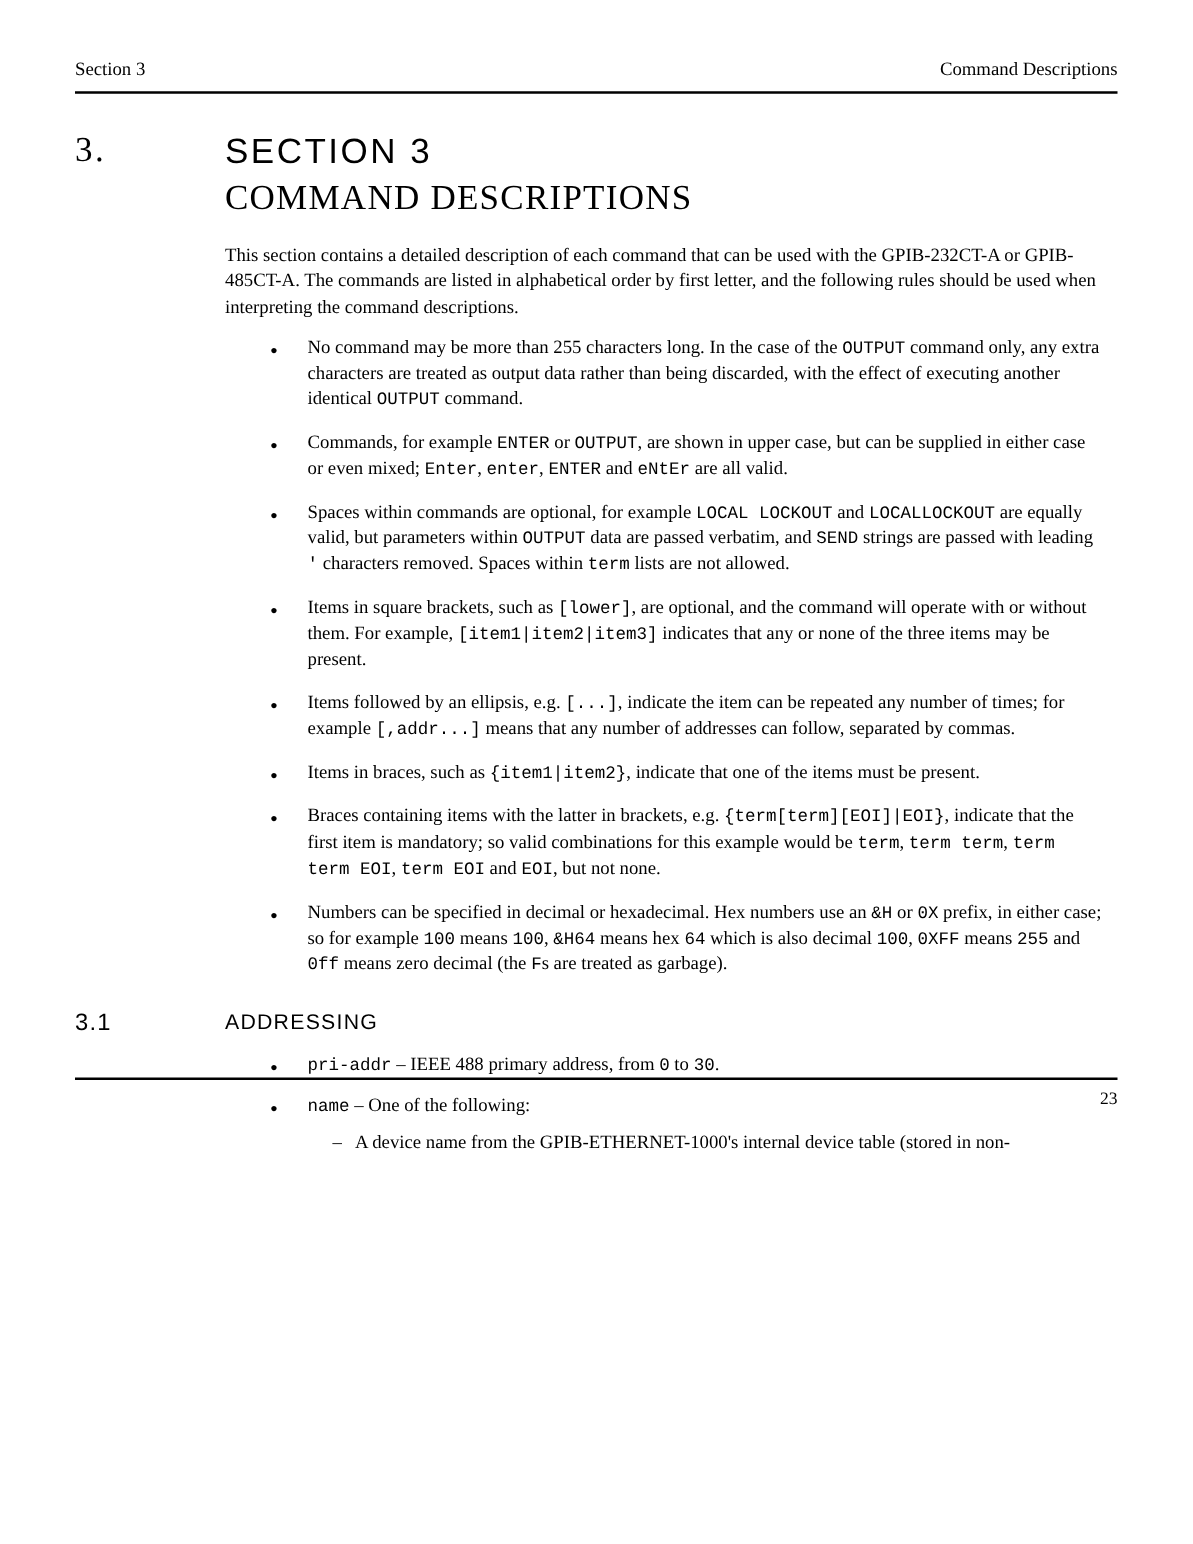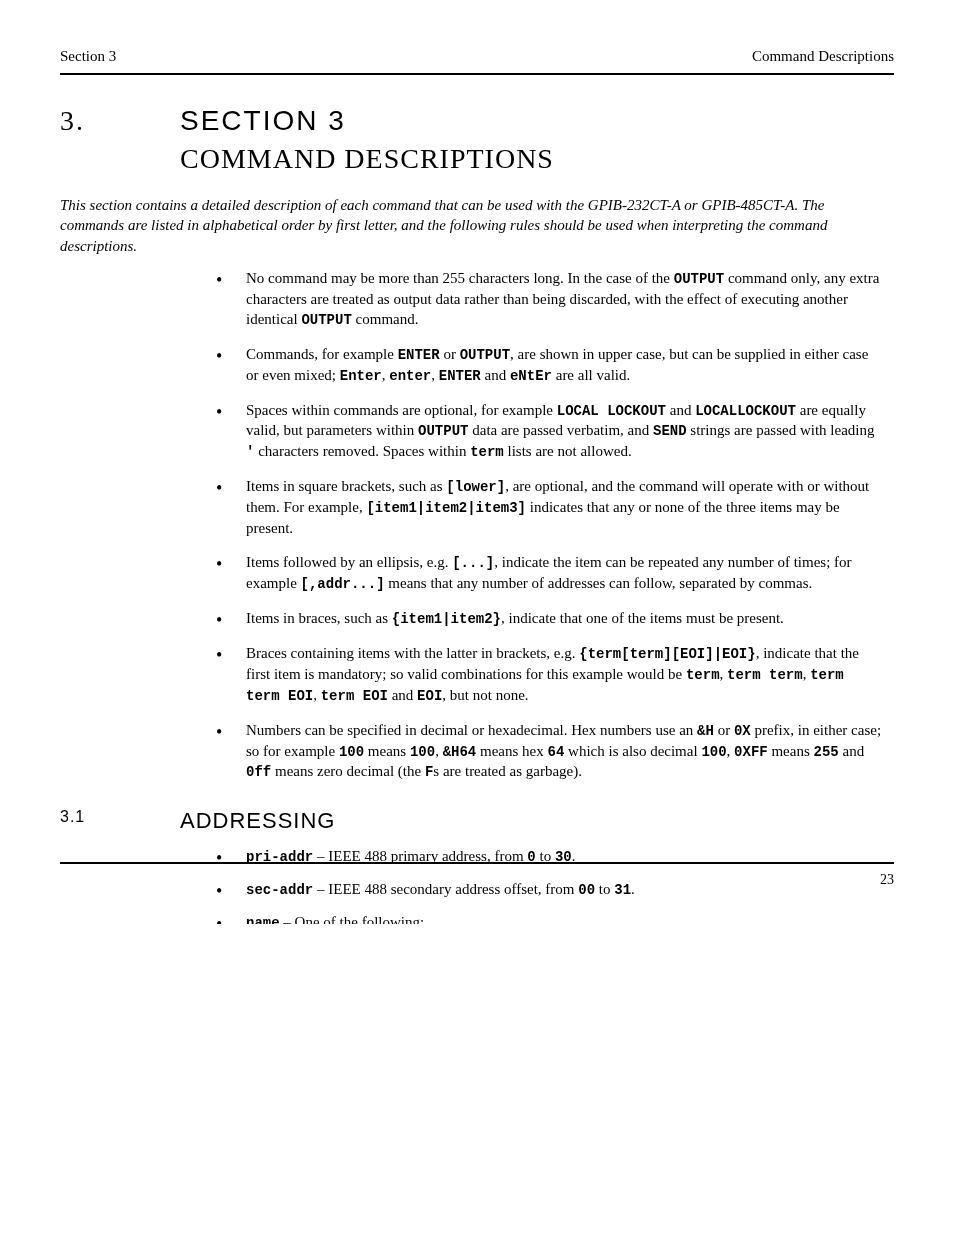--- a/index.html
+++ b/index.html
@@ -55,24 +55,24 @@
     letter-spacing: 2px;
   }
   .section-title-large {
     font-size: 28px;
     font-family: 'Times New Roman', serif;
     font-weight: normal;
     margin: 0 0 20px 120px;
     letter-spacing: 1px;
   }
   .body-para {
+    margin-left: 120px;
     margin-right: 10px;
     line-height: 1.35;
     margin-bottom: 12px;
-    font-style: italic;
   }
   ul.rules {
     margin: 0 10px 20px 120px;
     padding-left: 26px;
     list-style: none;
   }
   ul.rules > li {
     position: relative;
     line-height: 1.35;
     margin-bottom: 14px;
@@ -86,32 +86,32 @@
     font-size: 18px;
   }
   .sub-heading-row {
     display: flex;
     margin-top: 26px;
     margin-bottom: 12px;
   }
   .sub-heading-num {
     width: 120px;
     font-family: Arial, Helvetica, sans-serif;
-    font-size: 16px;
+    font-size: 19px;
     letter-spacing: 1px;
   }
   .sub-heading-title {
     font-family: Arial, Helvetica, sans-serif;
-    font-size: 22px;
+    font-size: 17px;
     letter-spacing: 1px;
   }
   .mono {
     font-family: 'Courier New', Courier, monospace;
     font-size: 14px;
-    font-weight: bold;
+    font-weight: normal;
   }
   ul.addr {
     margin: 0 10px 0 120px;
     padding-left: 26px;
     list-style: none;
   }
   ul.addr > li {
     position: relative;
     line-height: 1.35;
     margin-bottom: 12px;
@@ -195,22 +195,22 @@
     <div class="sub-heading-num">3.1</div>
     <div class="sub-heading-title">ADDRESSING</div>
   </div>
 
 
   <ul class="addr">
     <li>
       <span class="mono">pri-addr</span><span> – IEEE 488 primary address, from </span><span class="mono">0</span><span> to </span><span class="mono">30</span><span>.</span>
     </li>
     <li>
-      <span class="mono">sec-addr</span><span> – IEEE 488 secondary address offset, from </span><span class="mono">00</span><span> to </span><span class="mono">31</span><span>.</span>
-    </li>
-    <li>
       <span class="mono">name</span><span> – One of the following:</span>
+      <ul class="nested">
+        <li>A device name from the GPIB-ETHERNET-1000's internal device table (stored in non-</li>
+      </ul>
     </li>
   </ul>
 
   <hr class="bottom-rule">
   <div class="page-number">23</div>
 </div>
 
 </body></html>

